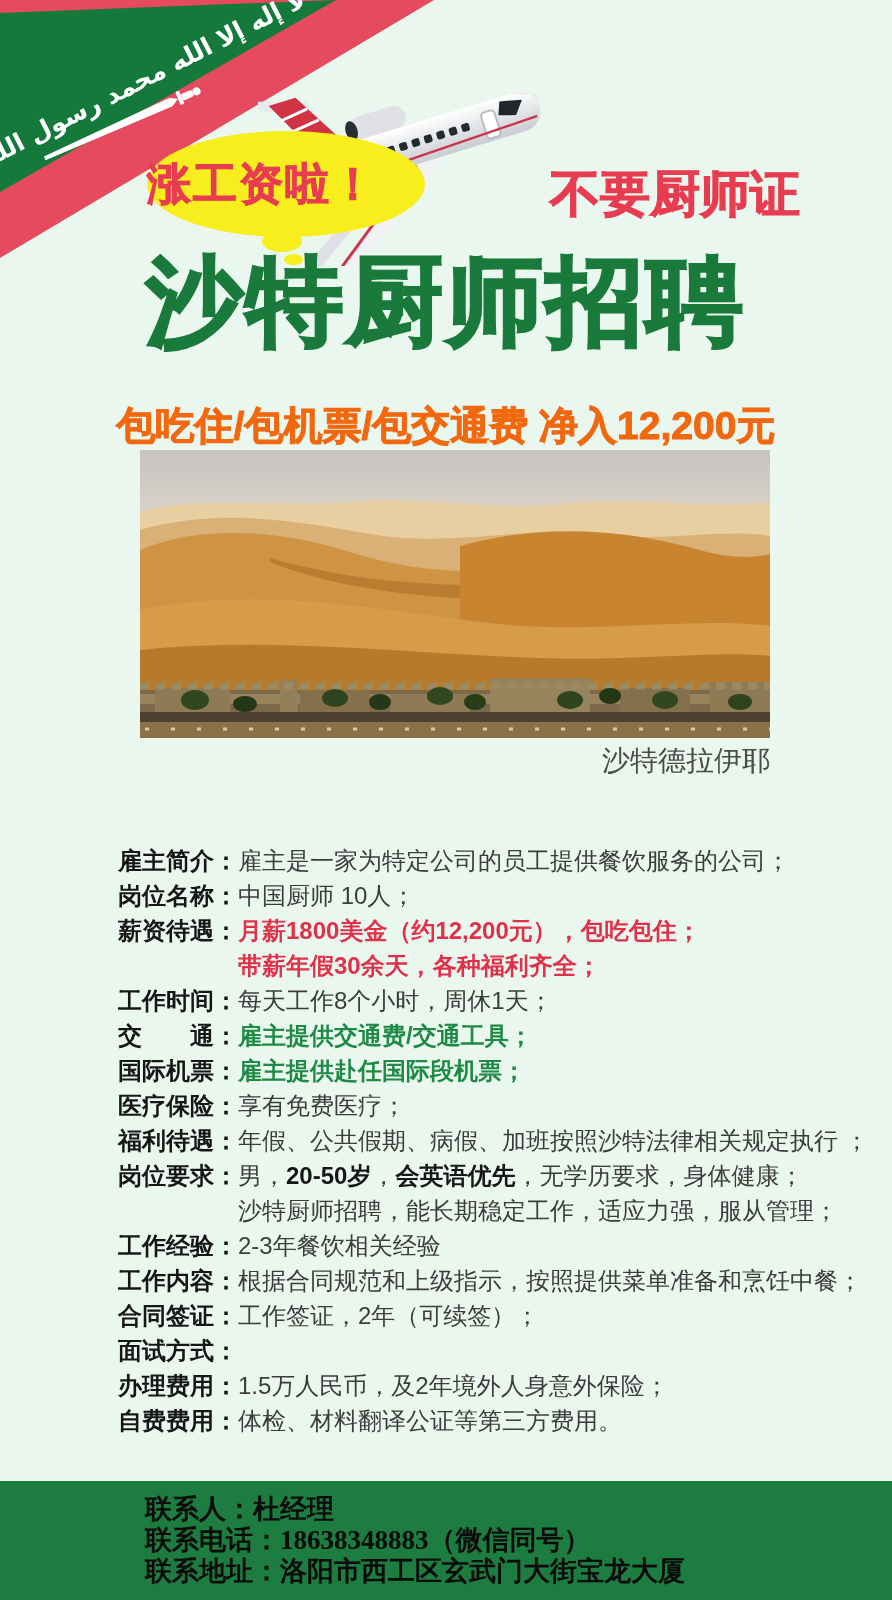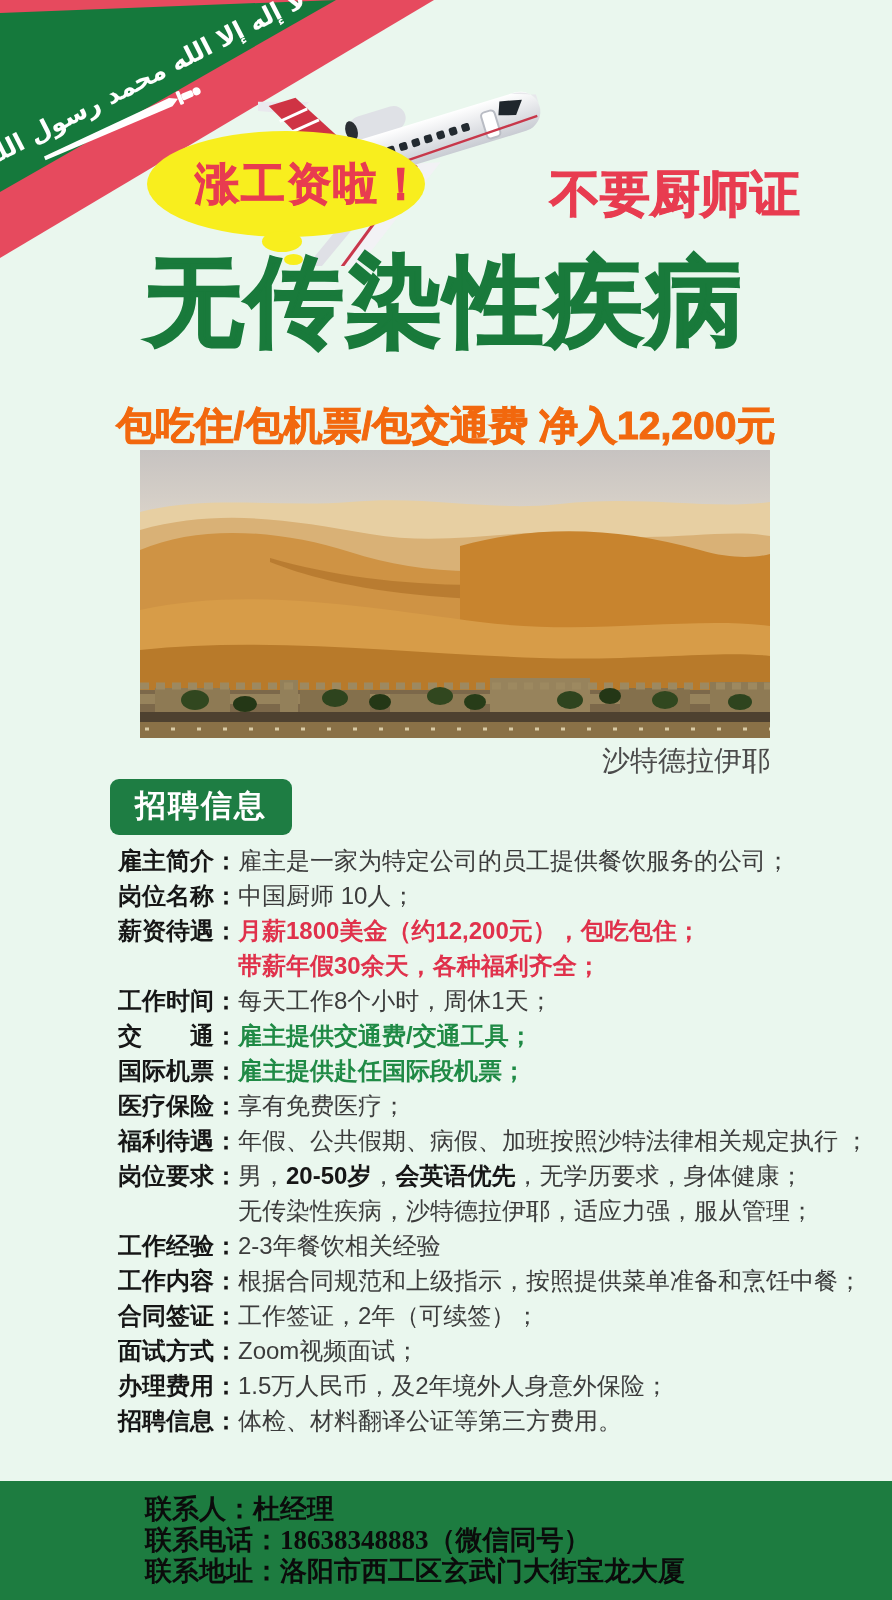--- a/index.html
+++ b/index.html
@@ -11,21 +11,21 @@
   .stripe{fill:var(--c-stripe-red,#e64a5e);}
   .flagpoly{fill:var(--c-flag-green,#15793c);}
   .shahada{fill:#ffffff;font-family:"DejaVu Sans",sans-serif;font-weight:bold;}
   .sword{fill:#ffffff;}
 
   
   .plane{position:absolute;left:258px;top:48px;width:320px;height:218px;z-index:2;}
 
   
   .bubble{position:absolute;left:147px;top:131px;width:278px;height:106px;border-radius:50%;
-    background:var(--c-bubble-yellow,#f8ee1e);display:flex;align-items:center;justify-content:flex-end;z-index:3;}
+    background:var(--c-bubble-yellow,#f8ee1e);display:flex;align-items:center;justify-content:flex-start;z-index:3;}
   .bubble-text{color:var(--c-accent-red,#e83c50);font-size:44px;font-weight:bold;-webkit-text-stroke:1px currentColor;letter-spacing:2px;white-space:nowrap;}
   .bubble-dot1{position:absolute;left:262px;top:231px;width:40px;height:21px;border-radius:50%;background:var(--c-bubble-yellow,#f8ee1e);z-index:3;}
   .bubble-dot2{position:absolute;left:284px;top:254px;width:19px;height:11px;border-radius:50%;background:var(--c-bubble-yellow,#f8ee1e);z-index:3;}
 
   .no-cert{position:absolute;left:550px;top:153px;color:var(--c-accent-red,#e83c50);
     font-size:50px;font-weight:bold;-webkit-text-stroke:1px currentColor;white-space:nowrap;z-index:2;margin-top:8px;}
 
   .title{position:absolute;left:0;top:238px;width:892px;text-align:center;color:var(--c-title-green,#197a3b);
     font-size:97px;font-weight:900;-webkit-text-stroke:2.5px currentColor;letter-spacing:3px;white-space:nowrap;z-index:2;}
 
@@ -103,21 +103,21 @@
   </svg>
 
   <div class="bubble">
     <span class="bubble-text">涨工资啦！</span>
   </div>
   <div class="bubble-dot1"></div>
   <div class="bubble-dot2"></div>
 
   <div class="no-cert">不要厨师证</div>
 
-  <h1 class="title" style="margin:0;">无传染性疾病</h1>
+  <h1 class="title" style="margin:0;">沙特厨师招聘</h1>
 
   <div class="subtitle">包吃住/包机票/包交通费  净入12,200元</div>
 
   <div class="photo">
     <svg viewBox="0 0 630 288" preserveAspectRatio="none" aria-hidden="true">
       <defs>
         <linearGradient id="sky" x1="0" y1="0" x2="0" y2="1">
           <stop offset="0" stop-color="#c7c3c1"></stop>
             <stop offset="1" stop-color="#e0d8cc"></stop>
         </linearGradient>
@@ -152,21 +152,20 @@
         <ellipse cx="525" cy="250" rx="13" ry="9" fill="#31471f"></ellipse>
         <ellipse cx="600" cy="252" rx="12" ry="8" fill="#2e441e"></ellipse>
       </g>
       <rect x="0" y="262" width="630" height="26" fill="#4e4130"></rect>
       <rect x="0" y="272" width="630" height="16" fill="#8a7147"></rect>
       <line x1="5" y1="279" x2="630" y2="279" stroke="#d9cba6" stroke-width="3" stroke-dasharray="4 22"></line>
     </svg>
   </div>
   <div class="caption">沙特德拉伊耶</div>
 
-  <div class="badge">招聘信息</div>
 
   <div class="info-list">
       <div class="info-row">
         <span class="info-label">雇主简介：</span>
         <span class="info-value"><span>雇主是一家为特定公司的员工提供餐饮服务的公司；</span></span>
       </div>
       <div class="info-row">
         <span class="info-label">岗位名称：</span>
         <span class="info-value"><span>中国厨师  10人；</span></span>
       </div>
@@ -189,44 +188,43 @@
       <div class="info-row">
         <span class="info-label">医疗保险：</span>
         <span class="info-value"><span>享有免费医疗；</span></span>
       </div>
       <div class="info-row">
         <span class="info-label">福利待遇：</span>
         <span class="info-value"><span>年假、公共假期、病假、加班按照沙特法律相关规定执行 ；</span></span>
       </div>
       <div class="info-row">
         <span class="info-label">岗位要求：</span>
-        <span class="info-value"><span>男，</span><span class="seg-bold">20-50岁</span><span>，</span><span class="seg-bold">会英语优先</span><span>，无学历要求，身体健康；</span><br><span>无传染性疾病，沙特德拉伊耶，适应力强，服从管理；</span></span>
+        <span class="info-value"><span>男，</span><span class="seg-bold">20-50岁</span><span>，</span><span class="seg-bold">会英语优先</span><span>，无学历要求，身体健康；</span><br><span>沙特厨师招聘，能长期稳定工作，适应力强，服从管理；</span></span>
       </div>
       <div class="info-row">
         <span class="info-label">工作经验：</span>
         <span class="info-value"><span>2-3年餐饮相关经验</span></span>
       </div>
       <div class="info-row">
         <span class="info-label">工作内容：</span>
         <span class="info-value"><span>根据合同规范和上级指示，按照提供菜单准备和烹饪中餐；</span></span>
       </div>
       <div class="info-row">
         <span class="info-label">合同签证：</span>
         <span class="info-value"><span>工作签证，2年（可续签）；</span></span>
       </div>
       <div class="info-row">
         <span class="info-label">面试方式：</span>
-        <span class="info-value"><span>Zoom视频面试；</span></span>
       </div>
       <div class="info-row">
         <span class="info-label">办理费用：</span>
         <span class="info-value"><span>1.5万人民币，及2年境外人身意外保险；</span></span>
       </div>
       <div class="info-row">
-        <span class="info-label">招聘信息：</span>
+        <span class="info-label">自费费用：</span>
         <span class="info-value"><span>体检、材料翻译公证等第三方费用。</span></span>
       </div>
     </div>
 
   <div class="footer">
     <div class="footer-lines">
         <div class="footer-line">联系人：杜经理</div>
         <div class="footer-line">联系电话：18638348883（微信同号）</div>
         <div class="footer-line">联系地址：洛阳市西工区玄武门大街宝龙大厦</div>
       </div>

